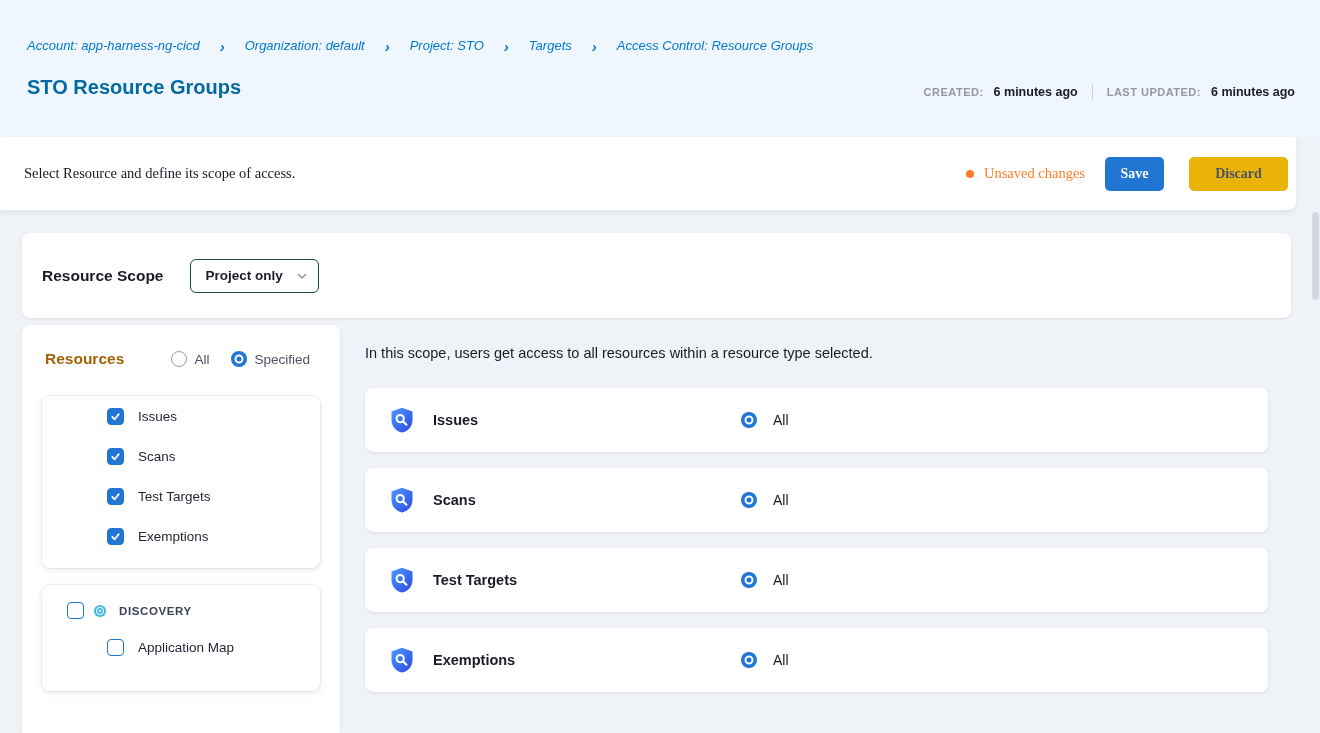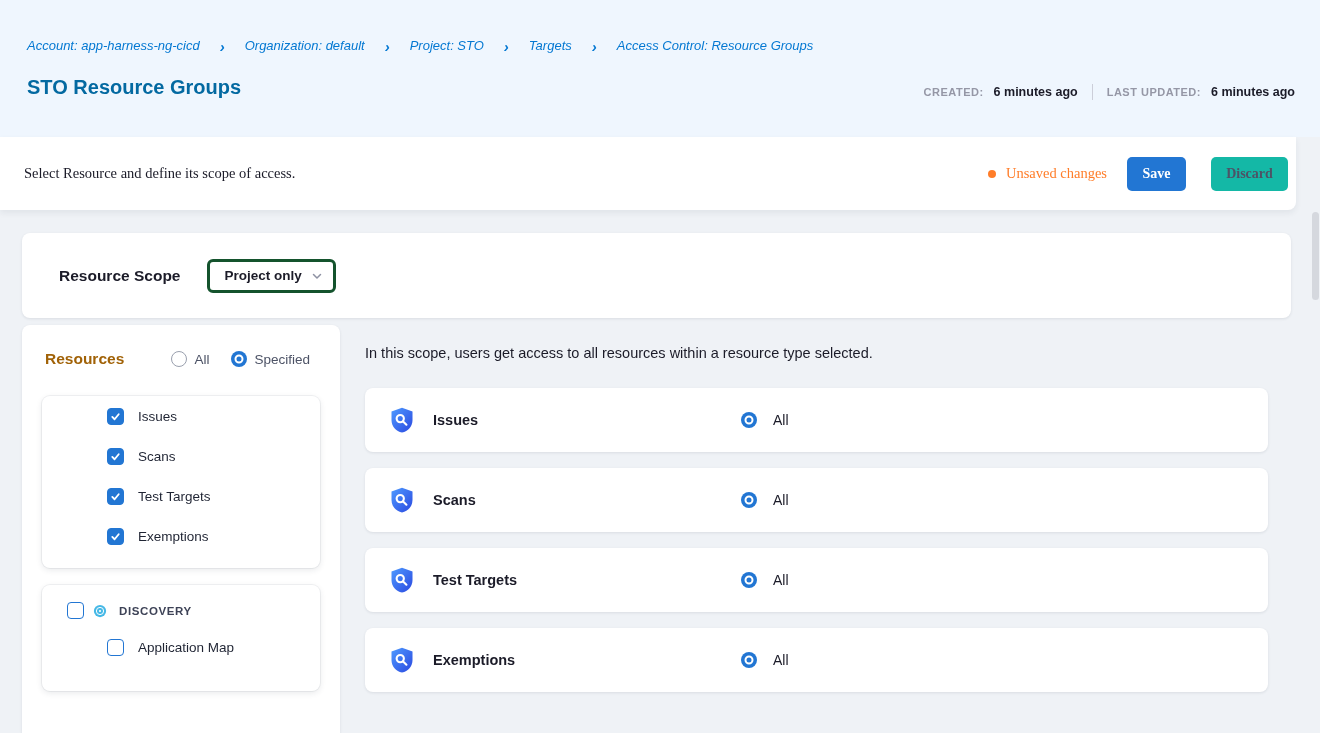--- a/index.html
+++ b/index.html
@@ -23,30 +23,30 @@
   .toolbar { position:absolute; left:0; top:137px; width:1296px; height:73px; background:#ffffff;
     border-radius:0 0 8px 0; box-shadow:0 3px 6px rgba(30,40,60,.07);
     display:flex; align-items:center; padding:0 8px 0 24px;font-family:Liberation Serif, serif; }
   .toolbar-desc { font-size:14.5px; color:#1b1b28; }
   .toolbar-right { margin-left:auto; display:flex; align-items:center; }
   .unsaved-dot { width:8px; height:8px; border-radius:50%; background:#ff7d29; margin-right:10px; }
   .unsaved-text { font-size:14.5px; color:#ff7d29; margin-right:20px; }
   .btn { border:none; border-radius:5px; font-family:inherit; font-size:14px; font-weight:700;
     height:34px; cursor:pointer; }
   .btn-save { background:#2276d3; color:#ffffff; width:59px; margin-right:25px; }
-  .btn-discard { background:#14b8a6; color:#4d5366; width:77px; }
+  .btn-discard { background:#eab308; color:#4d5366; width:99px; }
 
   
   .card { background:#ffffff; border-radius:8px; box-shadow:0 1px 3px rgba(30,40,60,.10); }
 
   
   .scope-card { position:absolute; left:22px; top:233px; width:1269px; height:85px;
-    display:flex; align-items:center; padding-left:37px; }
+    display:flex; align-items:center; padding-left:20px; }
   .scope-label { font-size:15.5px; font-weight:700; color:#1b1b28; margin-right:27px; }
-  .select-box { width:129px; height:34px; border:3px solid #14532d; border-radius:6px; background:#fff;
+  .select-box { width:129px; height:34px; border:1px solid #14532d; border-radius:6px; background:#fff;
     display:flex; align-items:center; padding:0 10px 0 14px; cursor:pointer; }
   .select-value { font-size:13.5px; color:#1b1b28; font-weight:600; }
   .select-chevron { margin-left:auto; display:flex; }
 
   
   .checkbox { width:17px; height:17px; border-radius:4px; border:1.5px solid #2276d3; background:#fff;
     display:inline-flex; align-items:center; justify-content:center; flex:0 0 auto; cursor:pointer; }
   .checkbox svg { display:none; }
   .checkbox.checked { background:#2276d3; border-color:#2276d3; }
   .checkbox.checked svg { display:block; }

